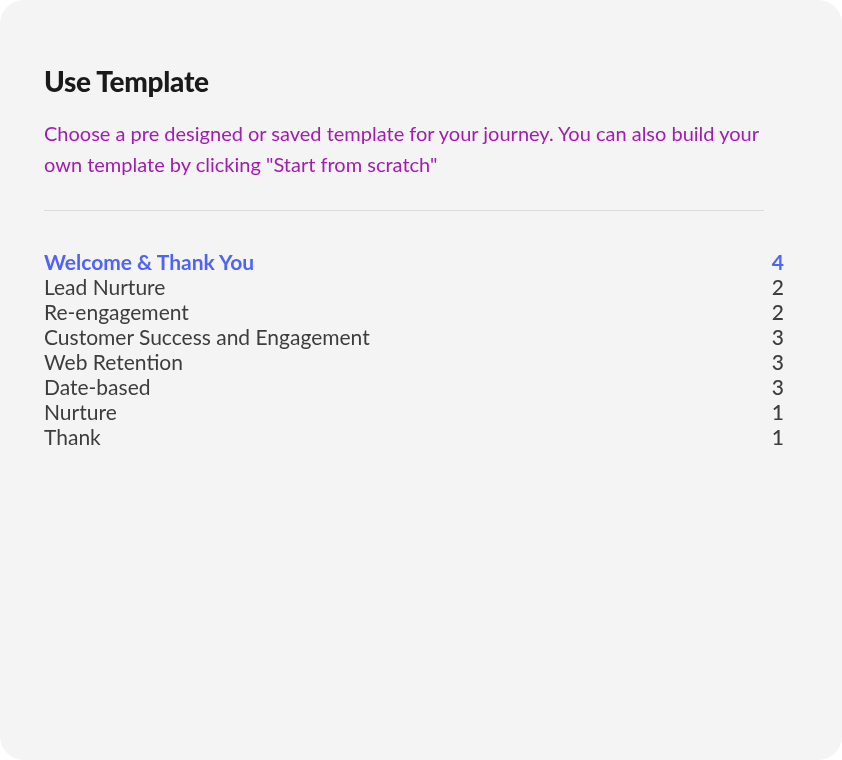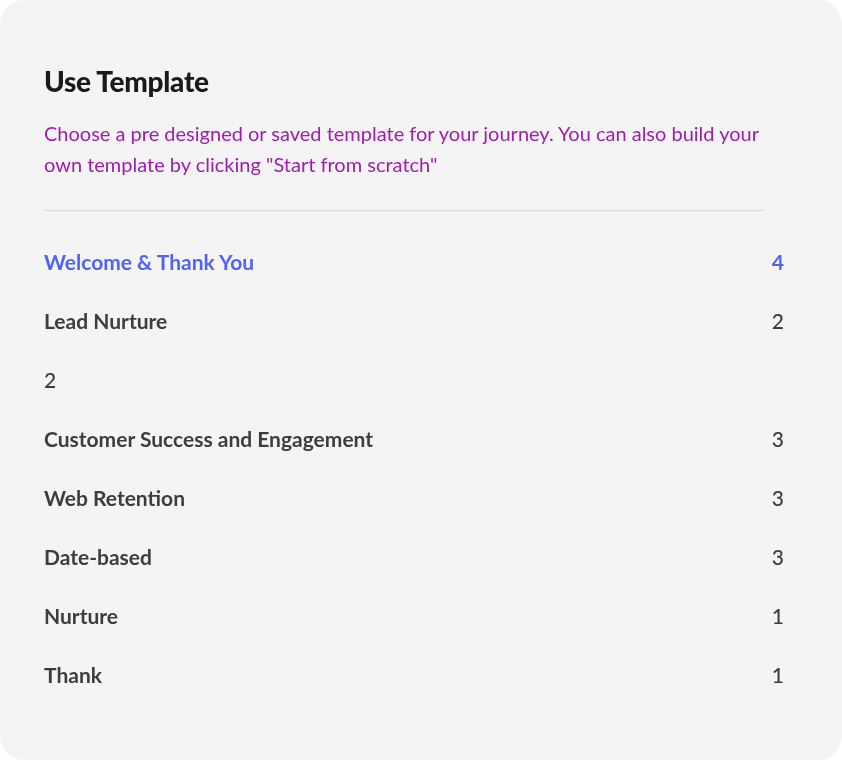--- a/index.html
+++ b/index.html
@@ -36,32 +36,31 @@
     }
     .divider {
       height: 1px;
       background: #dcdcdc;
       margin: 0 0 38px 0;
       max-width: 720px;
     }
     .category-list {
       display: flex;
       flex-direction: column;
-      gap: 34px;
       max-width: 740px;
     }
     .category-row {
       display: flex;
       justify-content: space-between;
       align-items: center;
       cursor: pointer;
     }
     .category-label {
       font-size: 21px;
-      font-weight: 700;
+      font-weight: 400;
       color: #3d3d3d;
     }
     .category-count {
       font-size: 21px;
       font-weight: 500;
       color: #3d3d3d;
     }
     .category-row.active .category-label,
     .category-row.active .category-count {
       color: #4f63f7;
@@ -81,20 +80,21 @@
       <span class="category-label">Welcome &amp; Thank You</span>
       <span class="category-count">4</span>
     </div>
 
     <div class="category-row">
       <span class="category-label">Lead Nurture</span>
       <span class="category-count">2</span>
     </div>
 
     <div class="category-row">
+      <span class="category-label">Re-engagement</span>
       <span class="category-count">2</span>
     </div>
 
     <div class="category-row">
       <span class="category-label">Customer Success and Engagement</span>
       <span class="category-count">3</span>
     </div>
 
     <div class="category-row">
       <span class="category-label">Web Retention</span>

